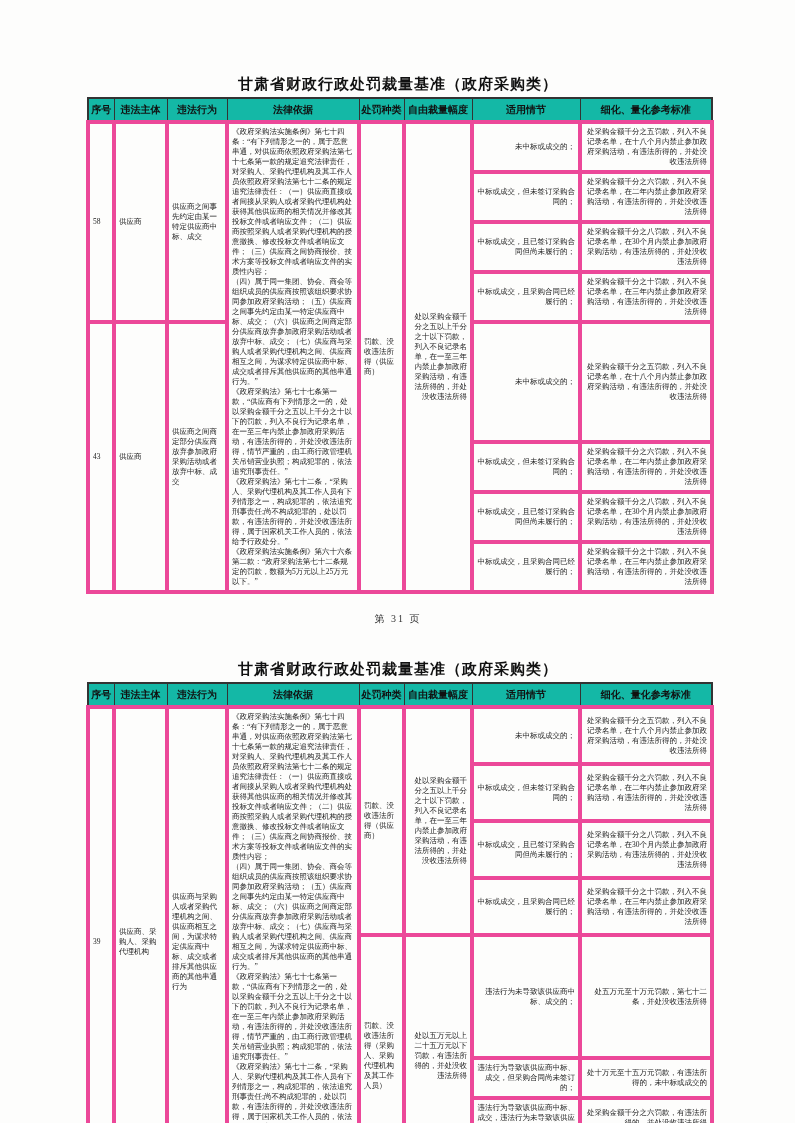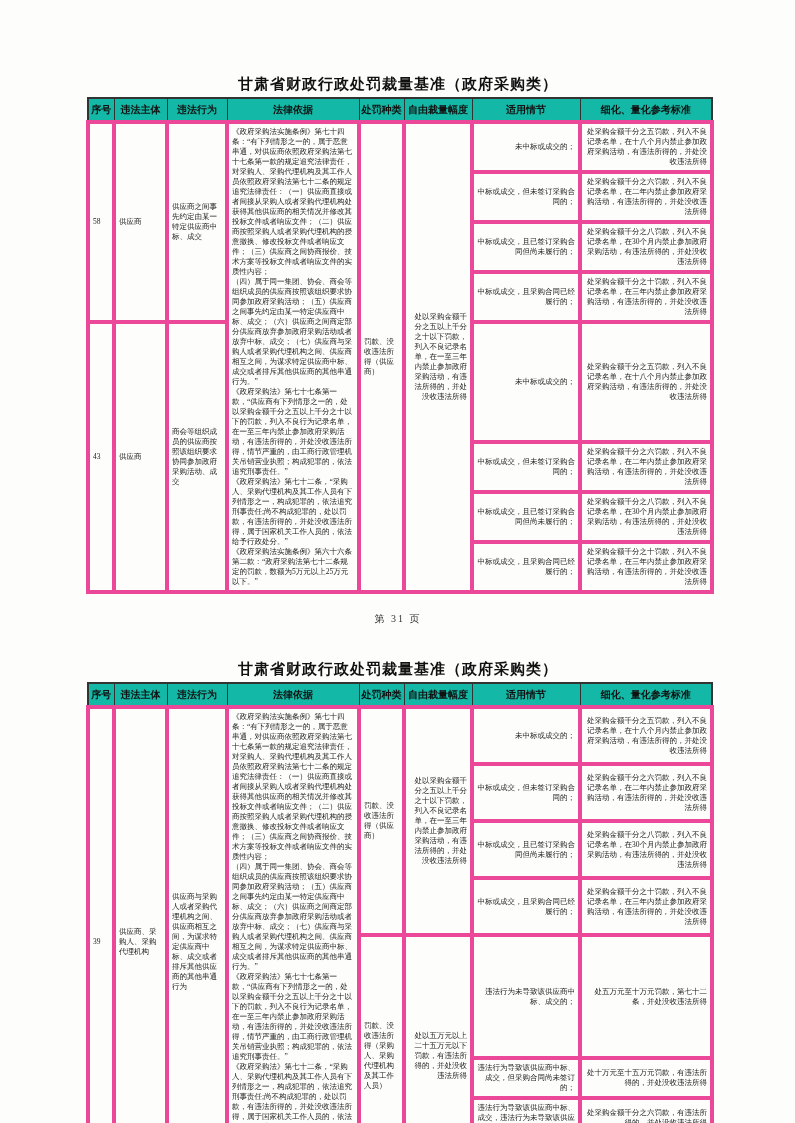--- a/index.html
+++ b/index.html
@@ -97,21 +97,21 @@
           <td class="cell-left">中标或成交，且已签订采购合同但尚未履行的；</td>
           <td class="cell-left">处采购金额千分之八罚款，列入不良记录名单，在30个月内禁止参加政府采购活动，有违法所得的，并处没收违法所得</td>
         </tr>
         <tr class="h48">
           <td class="cell-left">中标或成交，且采购合同已经履行的；</td>
           <td class="cell-left">处采购金额千分之十罚款，列入不良记录名单，在三年内禁止参加政府采购活动，有违法所得的，并处没收违法所得</td>
         </tr>
         <tr class="h48">
           <td rowspan="4" class="cell-center">43</td>
           <td rowspan="4" class="cell-center">供应商</td>
-          <td rowspan="4" class="cell-center">商会等组织成员的供应商按照该组织要求协同参加政府采购活动、成交</td>
+          <td rowspan="4" class="cell-center">供应商之间商定部分供应商放弃参加政府采购活动或者放弃中标、成交</td>
           <td class="cell-left">未中标或成交的；</td>
           <td class="cell-left">处采购金额千分之五罚款，列入不良记录名单，在十八个月内禁止参加政府采购活动，有违法所得的，并处没收违法所得</td>
         </tr>
         <tr class="h48">
           <td class="cell-left">中标或成交，但未签订采购合同的；</td>
           <td class="cell-left">处采购金额千分之六罚款，列入不良记录名单，在二年内禁止参加政府采购活动，有违法所得的，并处没收违法所得</td>
         </tr>
         <tr class="h48">
           <td class="cell-left">中标或成交，且已签订采购合同但尚未履行的；</td>
           <td class="cell-left">处采购金额千分之八罚款，列入不良记录名单，在30个月内禁止参加政府采购活动，有违法所得的，并处没收违法所得</td>
@@ -180,21 +180,21 @@
           <td class="cell-left">处采购金额千分之十罚款，列入不良记录名单，在三年内禁止参加政府采购活动，有违法所得的，并处没收违法所得</td>
         </tr>
         <tr class="h39">
           <td rowspan="4" class="cell-center">罚款、没收违法所得（采购人、采购代理机构及其工作人员）</td>
           <td rowspan="4" class="cell-left">处以五万元以上二十五万元以下罚款，有违法所得的，并处没收违法所得</td>
           <td class="cell-left">违法行为未导致该供应商中标、成交的；</td>
           <td class="cell-left">处五万元至十万元罚款，第七十二条，并处没收违法所得</td>
         </tr>
         <tr class="h39">
           <td class="cell-left">违法行为导致该供应商中标、成交，但采购合同尚未签订的；</td>
-          <td class="cell-left">处十万元至十五万元罚款，有违法所得的，并处没收违法所得</td>
+          <td class="cell-left">处十万元至十五万元罚款，有违法所得的，未中标或成交的</td>
         </tr>
         <tr class="h39">
           <td class="cell-left">违法行为导致该供应商中标、成交，违法行为未导致该供应商中标；</td>
           <td class="cell-left">处采购金额千分之六罚款，有违法所得的，并处没收违法所得</td>
         </tr>
         <tr class="h39">
           <td class="cell-left">违法行为导致该供应商中标、成交，且采购合同已履行的；</td>
           <td class="cell-left">处二十万元至二十五万元罚款，有违法所得的，并处没收违法所得</td>
         </tr>
       </tbody>

